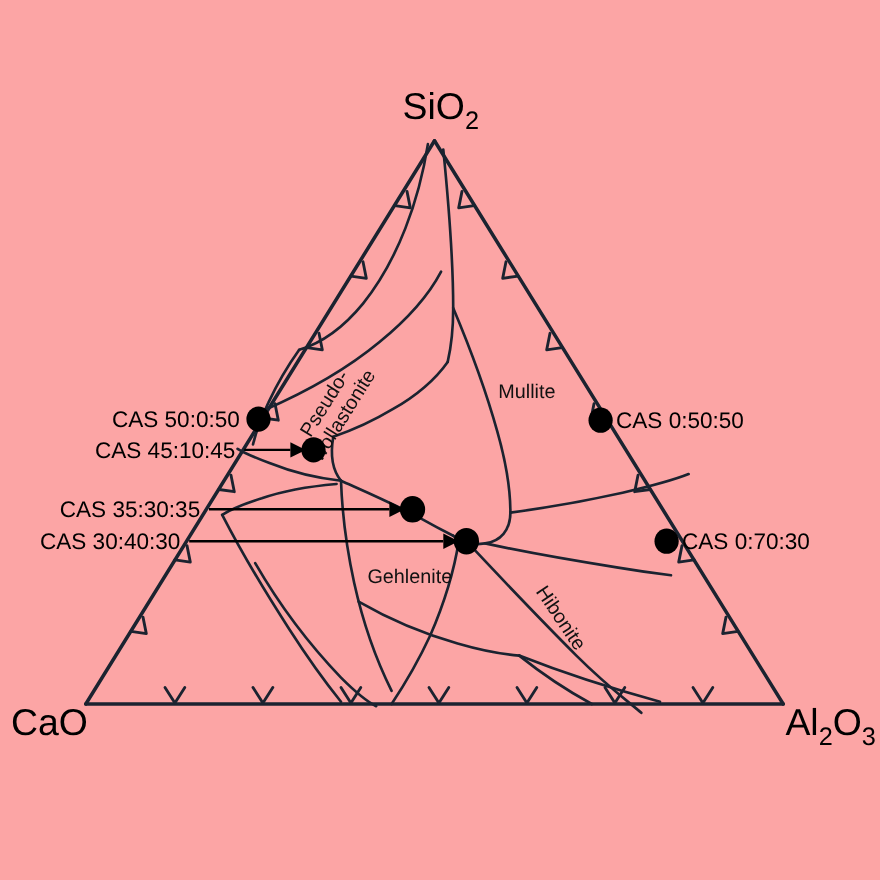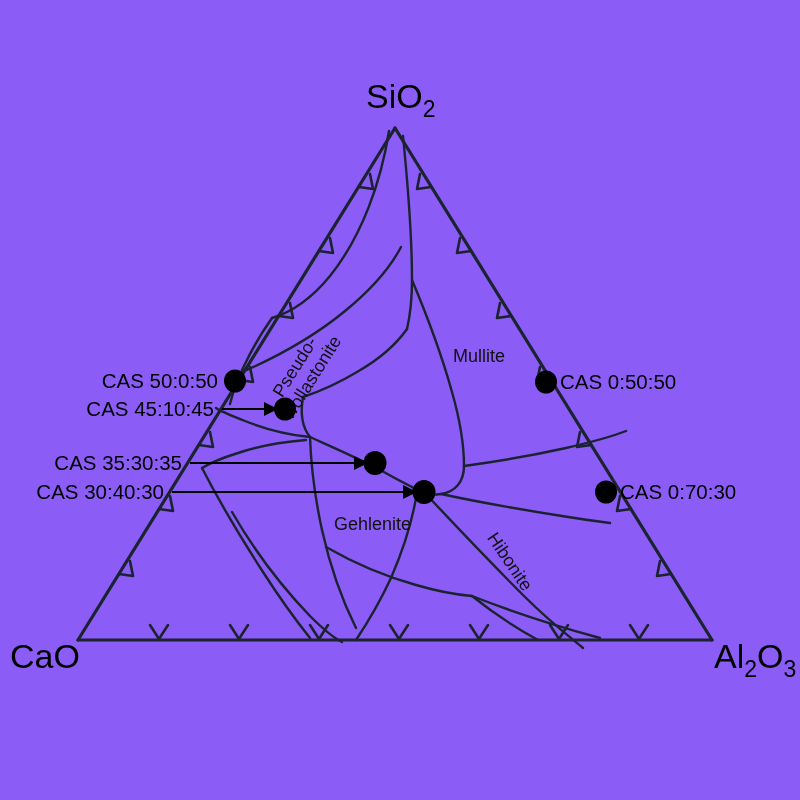--- a/index.html
+++ b/index.html
@@ -10,21 +10,21 @@
   body {
     width: 800px;
     height: 800px;
     font-family: "Liberation Sans", sans-serif;
     overflow: hidden;
   }
   #figure {
     position: relative;
     width: 800px;
     height: 800px;
-    background: #8b5cf6;
+    background: #fca5a5;
   }
   svg#diagram {
     position: absolute;
     left: 0;
     top: 0;
     width: 800px;
     height: 800px;
   }
   .corner-label {
     font-family: "Liberation Sans", sans-serif;

